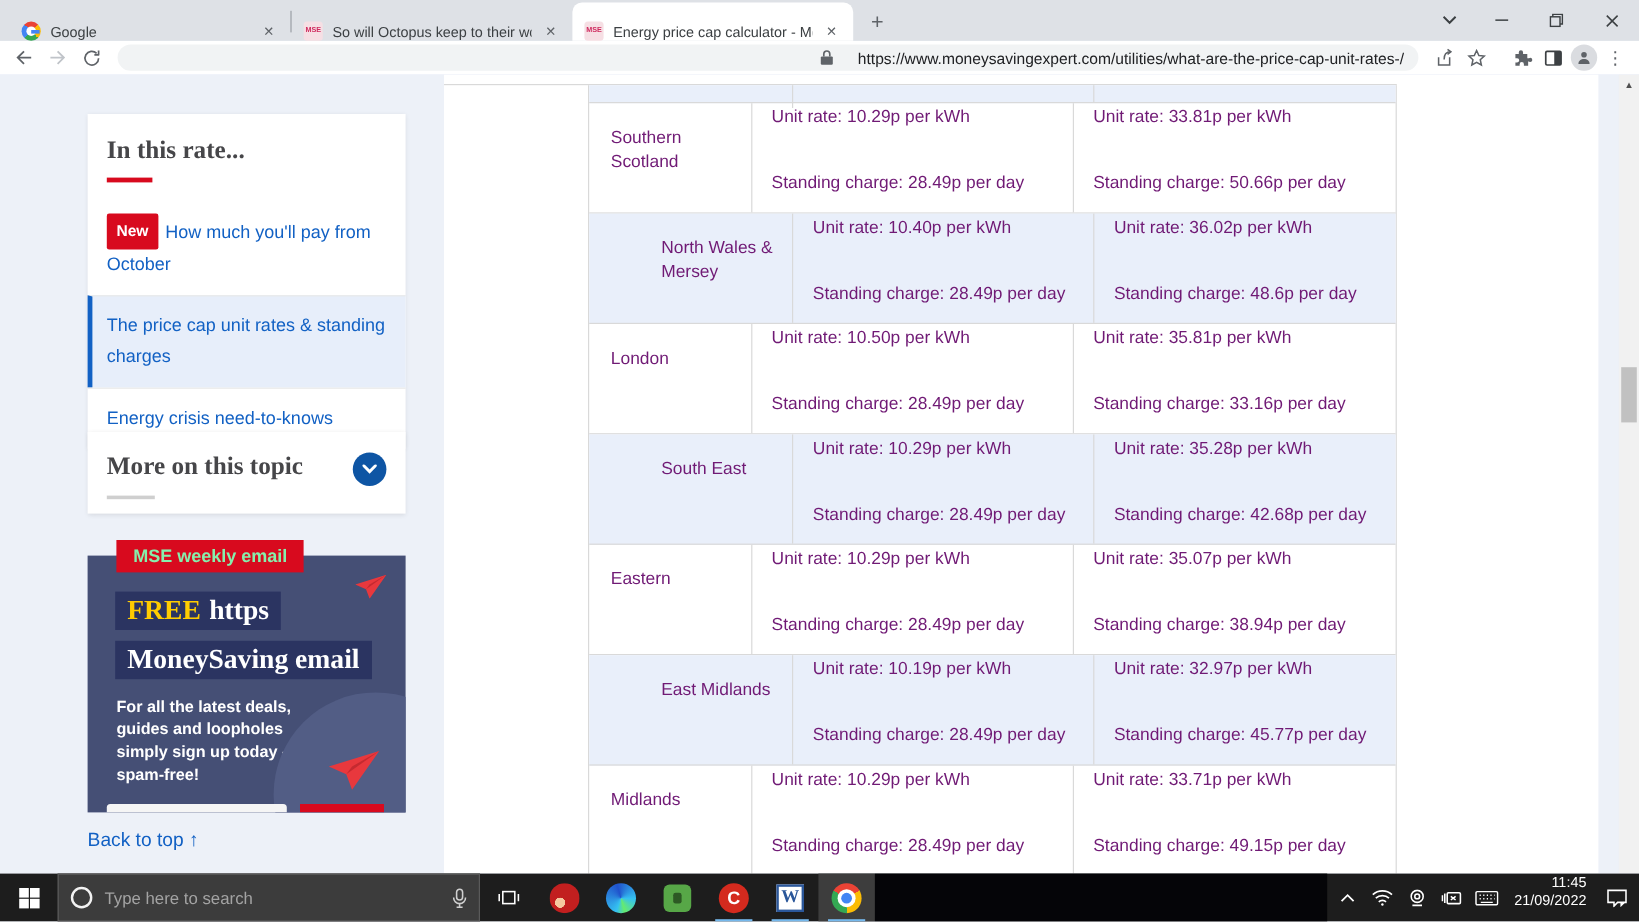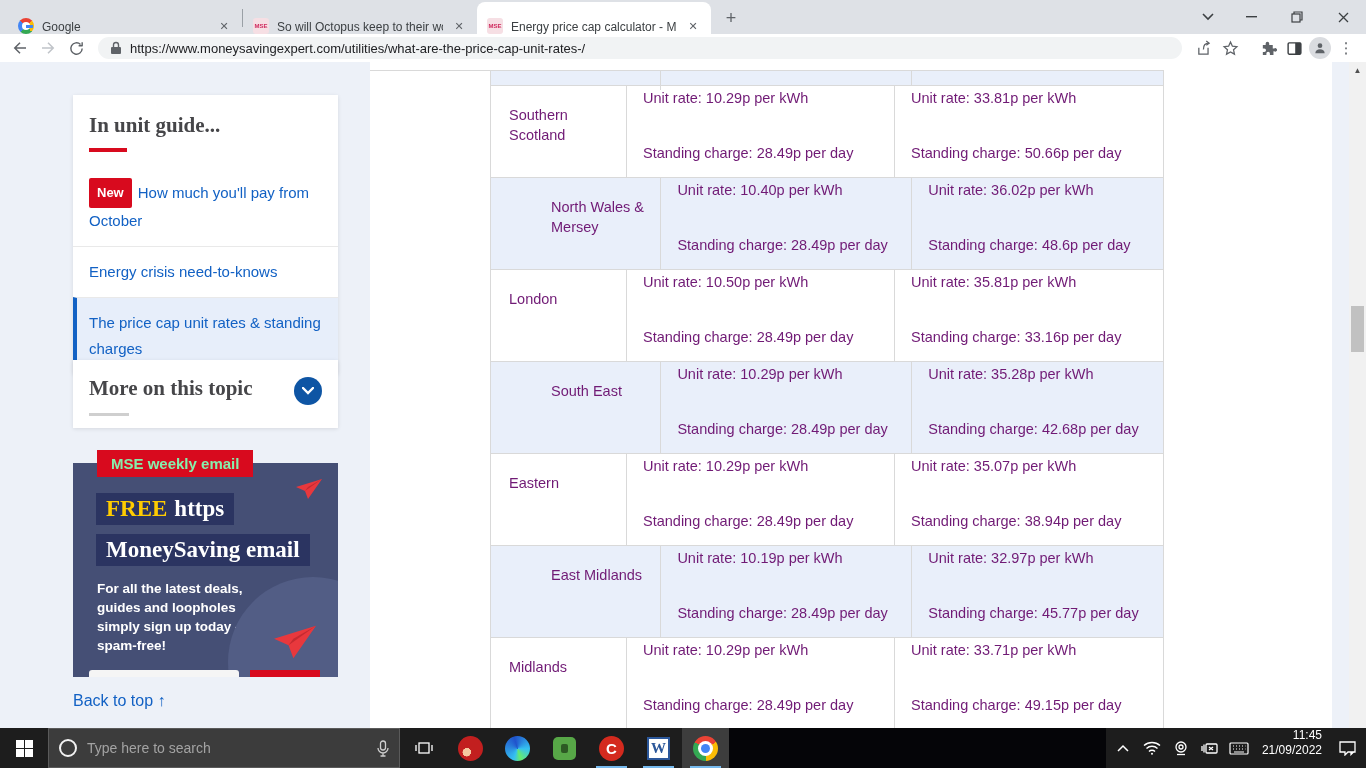--- a/index.html
+++ b/index.html
@@ -17,21 +17,21 @@
                font-size:11px; color:#5f6368; }
   .newtab-btn { width:28px; height:28px; margin:0 0 2px 6px; display:flex; align-items:center; justify-content:center;
                 font-size:18px; color:#5f6368; border-radius:50%; }
   .win-controls { position:absolute; right:0; top:0; height:34px; display:flex; align-items:center; }
   .win-btn { width:46px; height:34px; display:flex; align-items:center; justify-content:center; color:#3c4043; }
   .tabsearch-btn { width:40px; height:34px; display:flex; align-items:center; justify-content:center; color:#3c4043; }
 
   .toolbar { height:28px; background:#fff; display:flex; align-items:center; padding:0 8px; gap:4px; }
   .nav-ic { width:24px; height:24px; display:flex; align-items:center; justify-content:center; }
   .omnibox { flex:1; height:22px; background:#f1f3f4; border-radius:11px; display:flex; align-items:center;
-             padding:0 12px; gap:8px; margin:0 6px; font-size:13px; color:#202124; }
+             padding:0 12px; gap:20px; margin:0 6px; font-size:13px; color:#202124;justify-content:flex-end; }
   .omnibox .url { white-space:nowrap; overflow:hidden; }
   .right-ics { display:flex; align-items:center; gap:2px; }
   .avatar-circle { width:22px; height:22px; border-radius:50%; background:#dadce0; display:flex; align-items:center; justify-content:center; }
   .dots { font-size:15px; color:#5f6368; letter-spacing:0; width:20px; text-align:center; }
 
   
   .viewport { position:absolute; top:62px; left:0; width:1366px; height:666px; background:#edf1f8; overflow:hidden; }
   .main-white { position:absolute; left:370px; top:0; width:962px; height:666px; background:#fff; }
   .top-line { position:absolute; left:0; top:8px; width:794px; height:1px; background:#d9d9d9; }
 
@@ -330,30 +330,30 @@
           <span class="l1">Unit rate: 33.71p per kWh</span>
           <span class="l2">Standing charge: 49.15p per day</span>
         </div>
       </div>
     </div>
   </div>
 
   <div class="sidebar">
 
     <div class="card guide-card">
-      <div class="slab guide-title">In unit guide...</div>
+      <div class="slab guide-title">In this rate...</div>
       <div class="red-bar"></div>
       <div class="guide-item first">
         <span class="new-badge">New</span><span>How much you'll pay from October</span>
       </div>
+      <div class="guide-item active">
+        <span>The price cap unit rates &amp; standing charges</span>
+      </div>
       <div class="guide-item">
         <span>Energy crisis need-to-knows</span>
-      </div>
-      <div class="guide-item active">
-        <span>The price cap unit rates &amp; standing charges</span>
       </div>
     </div>
 
     <div class="card more-card">
       <div class="slab more-title">More on this topic</div>
       <div class="gray-bar"></div>
       <div class="more-chevron">
         <svg width="12" height="8" viewBox="0 0 12 8">
             <path d="M1 1l5 5 5-5" fill="none" stroke="#fff" stroke-width="2.4" stroke-linecap="round"></path>
           </svg>

